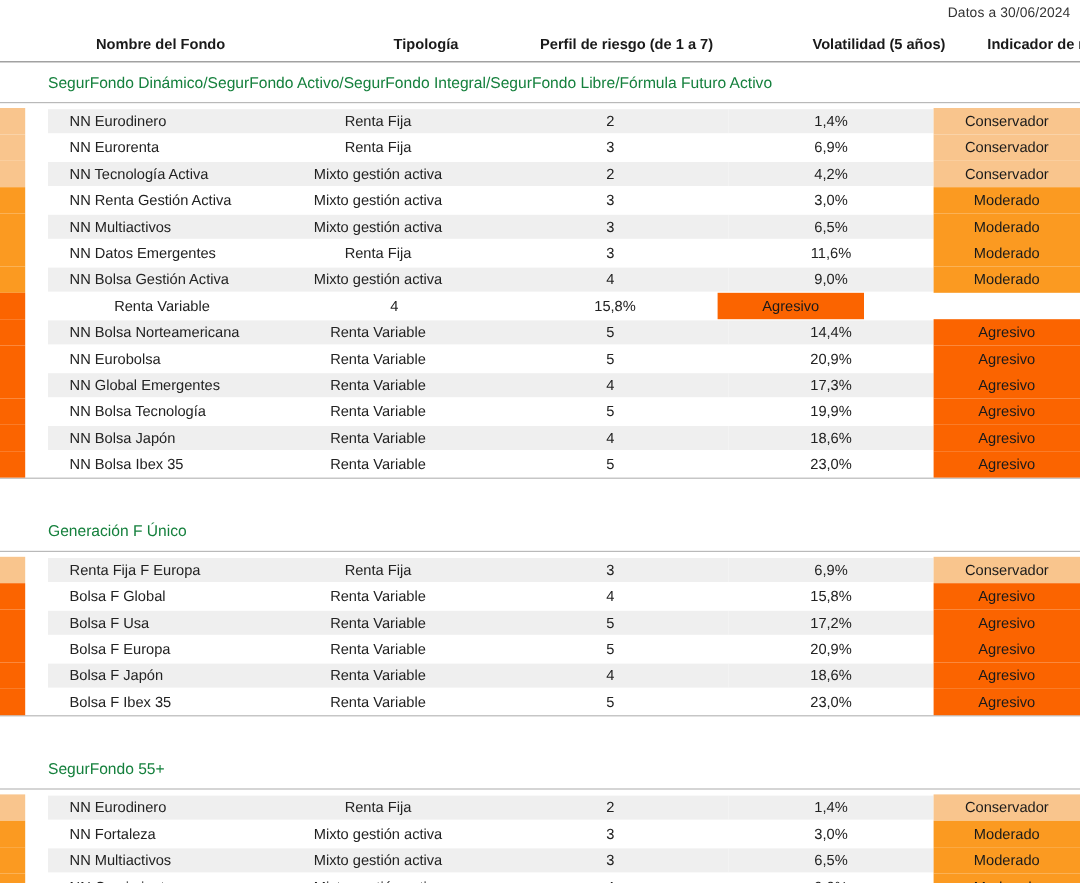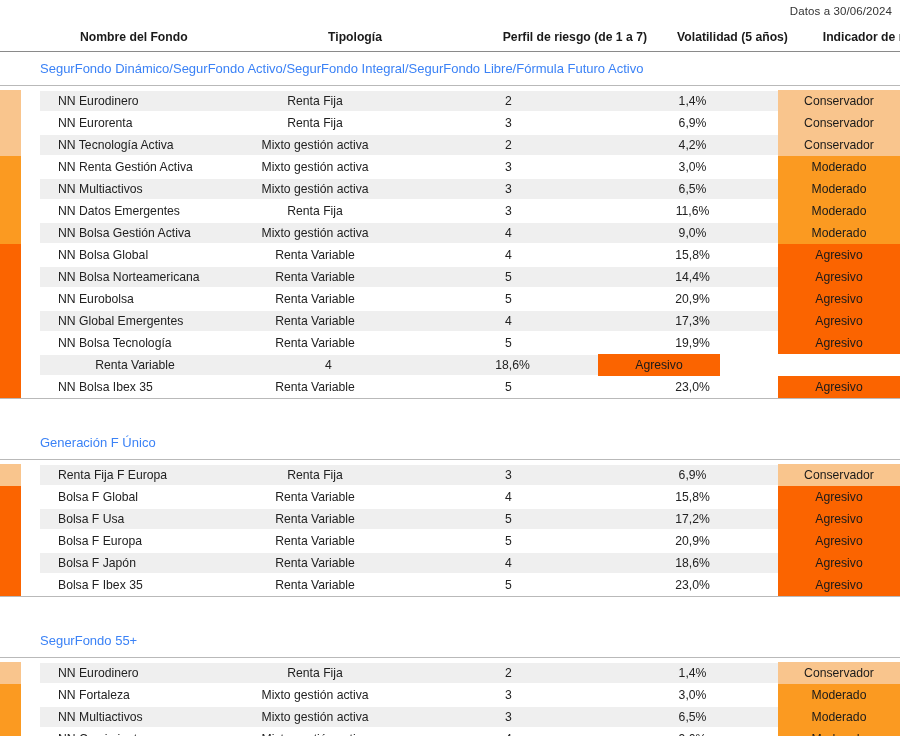--- a/index.html
+++ b/index.html
@@ -52,37 +52,37 @@
     font-weight: bold;
     color: #1a1a1a;
     white-space: nowrap;
   }
 
   
   .c-strip   { width: 21px;  flex: 0 0 21px; }
   .c-gap     { width: 19px;  flex: 0 0 19px; }
   .c-name    { width: 180px; flex: 0 0 180px; text-align: left; }
   .c-typo    { width: 190px; flex: 0 0 190px; text-align: center; }
-  .c-perfil  { width: 197px; flex: 0 0 197px; text-align: right; }
+  .c-perfil  { width: 197px; flex: 0 0 197px; text-align: left; }
   .c-vol     { width: 171px; flex: 0 0 171px; text-align: center; }
   .c-ind     { width: 122px; flex: 0 0 122px; text-align: center; }
 
   
   .section { width: 100%; }
   .section-title-row {
     height: 34px;
     display: flex;
     align-items: center;
     border-bottom: 1px solid #b9b9b9;
     box-sizing: border-box;
   }
   .section-title {
     padding-left: 40px;
     font-size: 13px;
-    color: #3b82f6;
+    color: #15803d;
     white-space: nowrap;
   }
   .section-gap {
     height: 28px;
     border-top: 1px solid #b9b9b9;
     box-sizing: border-box;
   }
 
   
   .rows { padding-top: 4px; }
@@ -203,21 +203,20 @@
             <div class="spacer"></div>
             <div class="cell c-name name shade">NN Bolsa Gestión Activa</div>
             <div class="cell c-typo center shade">Mixto gestión activa</div>
             <div class="cell c-perfil center shade">4</div>
             <div class="cell c-vol center shade">9,0%</div>
             <div class="badge" style="background: rgb(251, 154, 33);">Moderado</div>
           </div>
           <div class="row">
             <div class="strip" style="background: rgb(251, 100, 0);"></div>
             <div class="spacer"></div>
-            <div class="cell c-name name blank">NN Bolsa Global</div>
             <div class="cell c-typo center blank">Renta Variable</div>
             <div class="cell c-perfil center blank">4</div>
             <div class="cell c-vol center blank">15,8%</div>
             <div class="badge" style="background: rgb(251, 100, 0);">Agresivo</div>
           </div>
           <div class="row">
             <div class="strip" style="background: rgb(251, 100, 0);"></div>
             <div class="spacer"></div>
             <div class="cell c-name name shade">NN Bolsa Norteamericana</div>
             <div class="cell c-typo center shade">Renta Variable</div>
@@ -248,20 +247,21 @@
             <div class="spacer"></div>
             <div class="cell c-name name blank">NN Bolsa Tecnología</div>
             <div class="cell c-typo center blank">Renta Variable</div>
             <div class="cell c-perfil center blank">5</div>
             <div class="cell c-vol center blank">19,9%</div>
             <div class="badge" style="background: rgb(251, 100, 0);">Agresivo</div>
           </div>
           <div class="row">
             <div class="strip" style="background: rgb(251, 100, 0);"></div>
             <div class="spacer"></div>
+            <div class="cell c-name name shade">NN Bolsa Japón</div>
             <div class="cell c-typo center shade">Renta Variable</div>
             <div class="cell c-perfil center shade">4</div>
             <div class="cell c-vol center shade">18,6%</div>
             <div class="badge" style="background: rgb(251, 100, 0);">Agresivo</div>
           </div>
           <div class="row">
             <div class="strip" style="background: rgb(251, 100, 0);"></div>
             <div class="spacer"></div>
             <div class="cell c-name name blank">NN Bolsa Ibex 35</div>
             <div class="cell c-typo center blank">Renta Variable</div>

